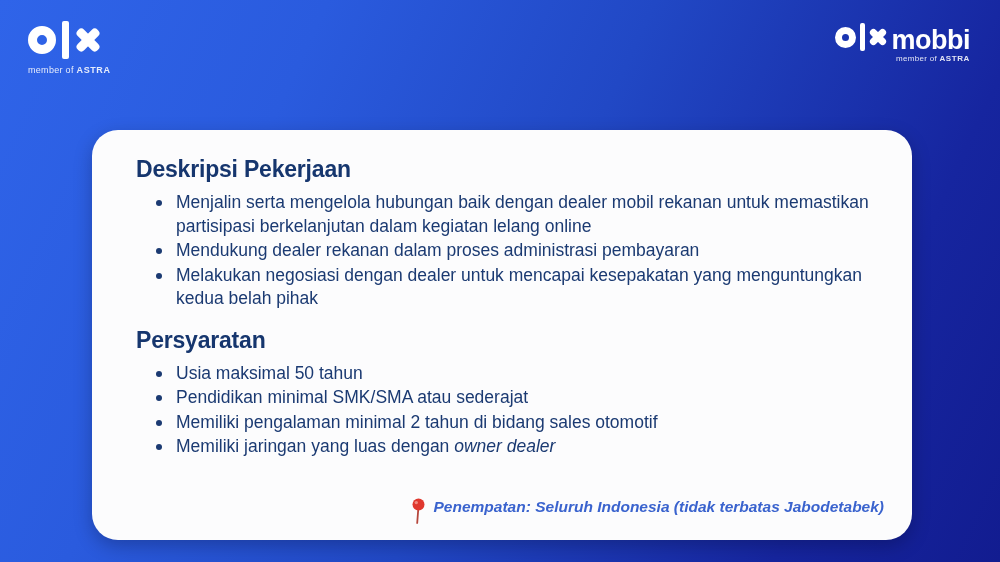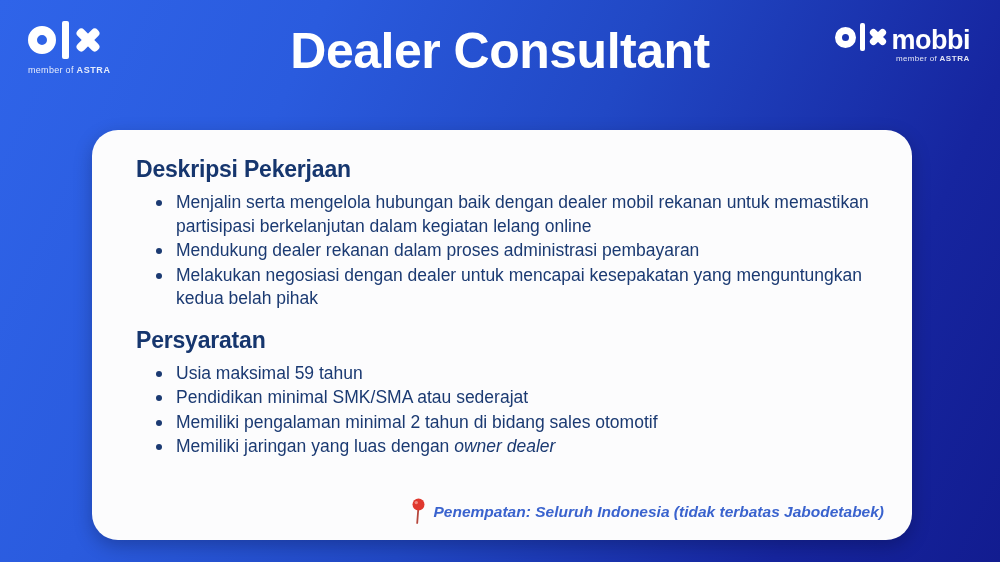--- a/index.html
+++ b/index.html
@@ -73,21 +73,21 @@
   }
   ul.bullets li::before {
     content: ""; position: absolute; left: 20px; top: 9px;
     width: 6px; height: 6px; border-radius: 50%; background: #1B3A72;
   }
   .italic-part { font-style: italic; }
 
   
   .placement {
     position: absolute; right: 28px; bottom: 15px;
-    display: flex; align-items: center; gap: 8px;
+    display: flex; gap: 8px;
     color: #3A63CE; font-style: italic; font-weight: bold; font-size: 15.5px;
   }
 </style>
 </head>
 <body>
 
 <div class="olx-logo">
   <div class="olx-row">
     <div class="o-ring"></div>
     <div class="v-bar"></div>
@@ -96,21 +96,20 @@
         <span></span>
       </div>
   </div>
   <div class="member-line">
     <span>member of</span>
     <b>ASTRA</b>
   </div>
 </div>
 
 <div class="header-center">
-  <div class="title-big">Dealer Consultant</div>
 </div>
 
 <div class="olxmobbi-logo">
   <div class="olxmobbi-row">
     <div class="o-ring small"></div>
     <div class="v-bar small"></div>
     <div class="xmark small">
         <span></span>
         <span></span>
       </div>
@@ -127,21 +126,21 @@
 
     <h2 class="section-heading">Deskripsi Pekerjaan</h2>
     <ul class="bullets">
       <li><span>Menjalin serta mengelola hubungan baik dengan dealer mobil rekanan untuk memastikan partisipasi berkelanjutan dalam kegiatan lelang online</span><span class="italic-part"></span></li>
       <li><span>Mendukung dealer rekanan dalam proses administrasi pembayaran</span><span class="italic-part"></span></li>
       <li><span>Melakukan negosiasi dengan dealer untuk mencapai kesepakatan yang menguntungkan kedua belah pihak</span><span class="italic-part"></span></li>
     </ul>
 
     <h2 class="section-heading">Persyaratan</h2>
     <ul class="bullets">
-      <li><span>Usia maksimal 59 tahun</span><span class="italic-part"></span></li>
+      <li><span>Usia maksimal 50 tahun</span><span class="italic-part"></span></li>
       <li><span>Pendidikan minimal SMK/SMA atau sederajat</span><span class="italic-part"></span></li>
       <li><span>Memiliki pengalaman minimal 2 tahun di bidang sales otomotif</span><span class="italic-part"></span></li>
       <li><span>Memiliki jaringan yang luas dengan </span><span class="italic-part">owner dealer</span></li>
     </ul>
 
     <div class="placement">
       <svg width="15" height="27" viewBox="0 0 15 27">
         <line x1="7.2" y1="12" x2="6.2" y2="25" stroke="#B5463C" stroke-width="1.8" stroke-linecap="round"></line>
         <circle cx="7.5" cy="6.5" r="6" fill="#E0382E"></circle>
         <circle cx="5.3" cy="4.6" r="1.7" fill="#F08A80"></circle>

